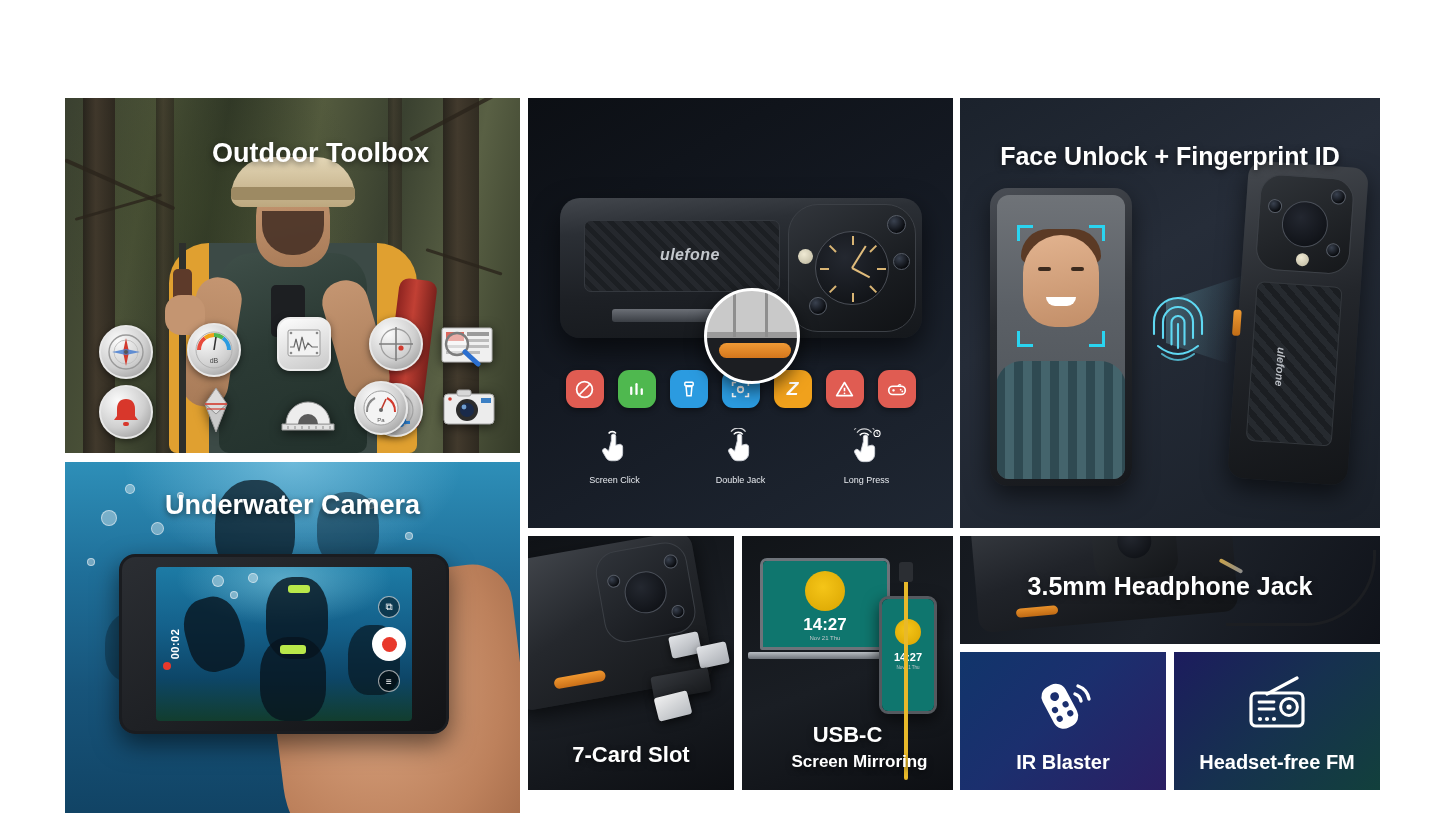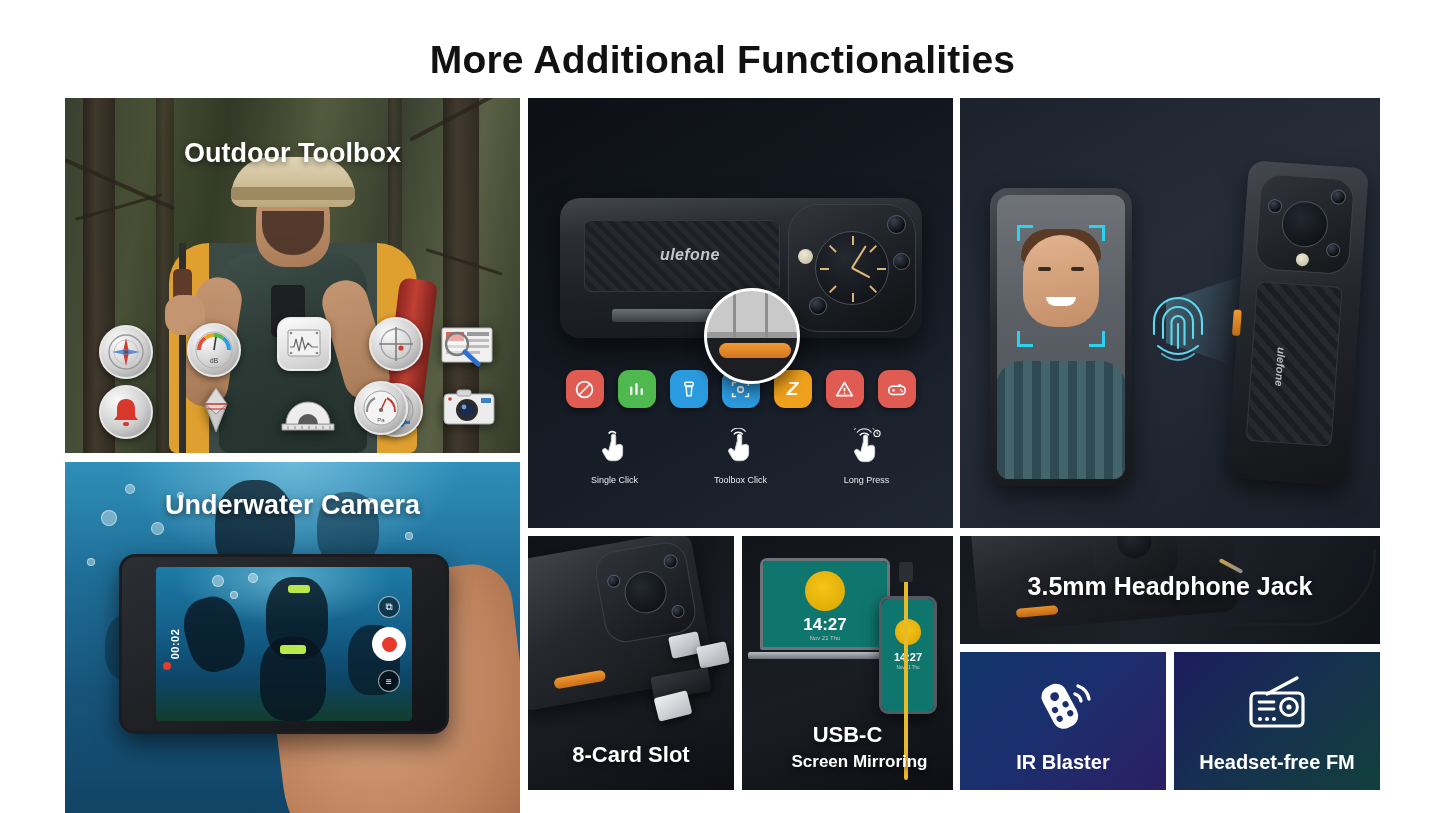--- a/index.html
+++ b/index.html
@@ -19,21 +19,21 @@
 
   .panel { position: absolute; overflow: hidden; }
 
   .panel-title {
     position: absolute; width: 100%; text-align: center;
     color: #fff; font-weight: bold; text-shadow: 0 2px 6px rgba(0,0,0,.55);
     z-index: 40;
   }
 
   
-  #p-toolbox { left: 65px; top: 98px; width: 455px; height: 355px; }
+  #p-toolbox { left: 65px; top: 98px; width: 455px; height: 355px; padding-left: 28px; }
   .forest {
     position: absolute; inset: 0;
     background:
       radial-gradient(ellipse 50% 70% at 30% 30%, rgba(60,70,40,.5), transparent 70%),
       linear-gradient(100deg, #3a4030 0%, #4b5238 18%, #2e3526 32%, #545b3e 50%, #3a4130 66%, #596044 82%, #343a28 100%);
   }
   .tree { position:absolute; top:0; bottom:0; background:linear-gradient(90deg,#241f19,#40352a 40%,#2a231c); opacity:.85; }
   .branch { position:absolute; background:#2a241c; transform-origin:left center; opacity:.8; border-radius:2px; }
   .hiker { position:absolute; left:50%; bottom:0; transform:translateX(-50%); width:320px; height:300px; }
   .hk-pack {
@@ -259,21 +259,20 @@
           background:linear-gradient(135deg,#1c1c5e 0%,#16314f 50%,#12403c 100%); }
   .tile-icon { position:absolute; left:0; right:0; top:22px; display:flex; justify-content:center; }
   .tile-label { position:absolute; left:0; right:0; bottom:16px; text-align:center;
                 color:#fff; font-size:20px; font-weight:bold; }
 </style>
 </head>
 <body>
 
 <div class="page">
 
-  <div class="page-title">More Additional Functionalities</div>
 
   <div class="panel" id="p-toolbox">
     <div class="forest">
       <div class="tree" style="left:4%;width:7%;"></div>
       <div class="tree" style="left:20%;width:4%;opacity:.6;"></div>
       <div class="tree" style="right:9%;width:8%;"></div>
       <div class="tree" style="right:26%;width:3%;opacity:.55;"></div>
       <div class="branch" style="left:0;top:60px;width:120px;height:4px;transform:rotate(24deg);"></div>
       <div class="branch" style="left:10px;top:120px;width:90px;height:3px;transform:rotate(-16deg);"></div>
       <div class="branch" style="right:0;top:40px;width:110px;height:4px;transform:rotate(-28deg);"></div>
@@ -570,45 +569,46 @@
           </svg>
       </div>
     </div>
 
     <div class="ck-gestures">
       <div class="ck-g">
         <svg width="40" height="40" viewBox="0 0 44 44">
           <path d="M15 6 a5 5 0 0 1 8 0" fill="none" stroke="#fff" stroke-width="1.8"></path>
           <path d="M18 14 v-5 a2.4 2.4 0 0 1 4.8 0 v10 l4-1 a3 3 0 0 1 3.6 3 v7 a8 8 0 0 1-8 8 h-5 a6 6 0 0 1-5-3 l-4-7 a2.6 2.6 0 0 1 4-3 l2.6 2.6z" fill="#fff" stroke="#cfd3d9" stroke-width="1"></path>
         </svg>
-        <div class="ck-g-label">Single Click</div>
+        <div class="ck-g-label">Screen Click</div>
       </div>
       <div class="ck-g">
         <svg width="40" height="40" viewBox="0 0 44 44">
           <path d="M14 7 a6.5 6.5 0 0 1 10 0" fill="none" stroke="#fff" stroke-width="1.6"></path>
           <path d="M11 4 a10 10 0 0 1 16 0" fill="none" stroke="#fff" stroke-width="1.4" opacity=".8"></path>
           <path d="M18 14 v-5 a2.4 2.4 0 0 1 4.8 0 v10 l4-1 a3 3 0 0 1 3.6 3 v7 a8 8 0 0 1-8 8 h-5 a6 6 0 0 1-5-3 l-4-7 a2.6 2.6 0 0 1 4-3 l2.6 2.6z" fill="#fff" stroke="#cfd3d9" stroke-width="1"></path>
         </svg>
-        <div class="ck-g-label">Toolbox Click</div>
+        <div class="ck-g-label">Double Jack</div>
       </div>
       <div class="ck-g">
         <svg width="40" height="40" viewBox="0 0 44 44">
           <path d="M14 8 a6.5 6.5 0 0 1 10 0" fill="none" stroke="#fff" stroke-width="1.6"></path>
           <path d="M11 5 a10 10 0 0 1 16 0" fill="none" stroke="#fff" stroke-width="1.4" opacity=".8"></path>
           <path d="M8 2 a13.5 13.5 0 0 1 22 0" fill="none" stroke="#fff" stroke-width="1.2" opacity=".6"></path>
           <circle cx="33" cy="6" r="3.4" fill="none" stroke="#fff" stroke-width="1.2"></circle>
           <path d="M33 4 v2 l1.4 1" stroke="#fff" stroke-width="1" fill="none"></path>
           <path d="M18 15 v-5 a2.4 2.4 0 0 1 4.8 0 v10 l4-1 a3 3 0 0 1 3.6 3 v7 a8 8 0 0 1-8 8 h-5 a6 6 0 0 1-5-3 l-4-7 a2.6 2.6 0 0 1 4-3 l2.6 2.6z" fill="#fff" stroke="#cfd3d9" stroke-width="1"></path>
         </svg>
         <div class="ck-g-label">Long Press</div>
       </div>
     </div>
   </div>
 
   <div class="panel" id="p-face">
+    <div class="panel-title" style="top:44px;font-size:25px;">Face Unlock + Fingerprint ID</div>
 
     <div class="fu-phone-front">
       <div class="fu-screen">
         <div class="fu-shirt"></div>
         <div class="fu-hairline"></div>
         <div class="fu-face"></div>
         <div style="position:absolute;left:50%;top:72px;transform:translateX(-50%);width:46px;height:4px;">
           <div style="position:absolute;left:0;width:13px;height:4px;background:#3b2a1e;border-radius:2px;"></div>
           <div style="position:absolute;right:0;width:13px;height:4px;background:#3b2a1e;border-radius:2px;"></div>
         </div>
@@ -659,21 +659,21 @@
         <div class="ck-lens" style="left:9px;top:22px;width:13px;height:13px;"></div>
         <div class="ck-lens" style="right:10px;bottom:14px;width:13px;height:13px;"></div>
       </div>
       <div class="cs-orange"></div>
     </div>
     <div class="cs-card" style="right:34px;top:98px;width:30px;height:22px;transform:rotate(-12deg);"></div>
     <div class="cs-card" style="right:6px;top:108px;width:30px;height:22px;transform:rotate(-12deg);"></div>
     <div class="cs-tray" style="right:24px;top:136px;width:58px;height:24px;transform:rotate(-10deg);"></div>
     <div class="cs-card" style="right:44px;top:158px;width:34px;height:24px;transform:rotate(-14deg);background:linear-gradient(160deg,#f0f0f0,#b6babf);"></div>
 
-    <div class="panel-title" style="bottom:22px;top:auto;font-size:22px;">8-Card Slot</div>
+    <div class="panel-title" style="bottom:22px;top:auto;font-size:22px;">7-Card Slot</div>
   </div>
 
   <div class="panel" id="p-usb">
     <div class="usb-laptop">
       <div class="mini-screen">
         <div class="ul-logo" style="top:10px;width:40px;height:40px;"></div>
         <div class="ul-time" style="top:54px;font-size:17px;font-weight:bold;">14:27</div>
         <div class="ul-date" style="top:74px;font-size:6px;">Nov 21  Thu</div>
       </div>
     </div>

